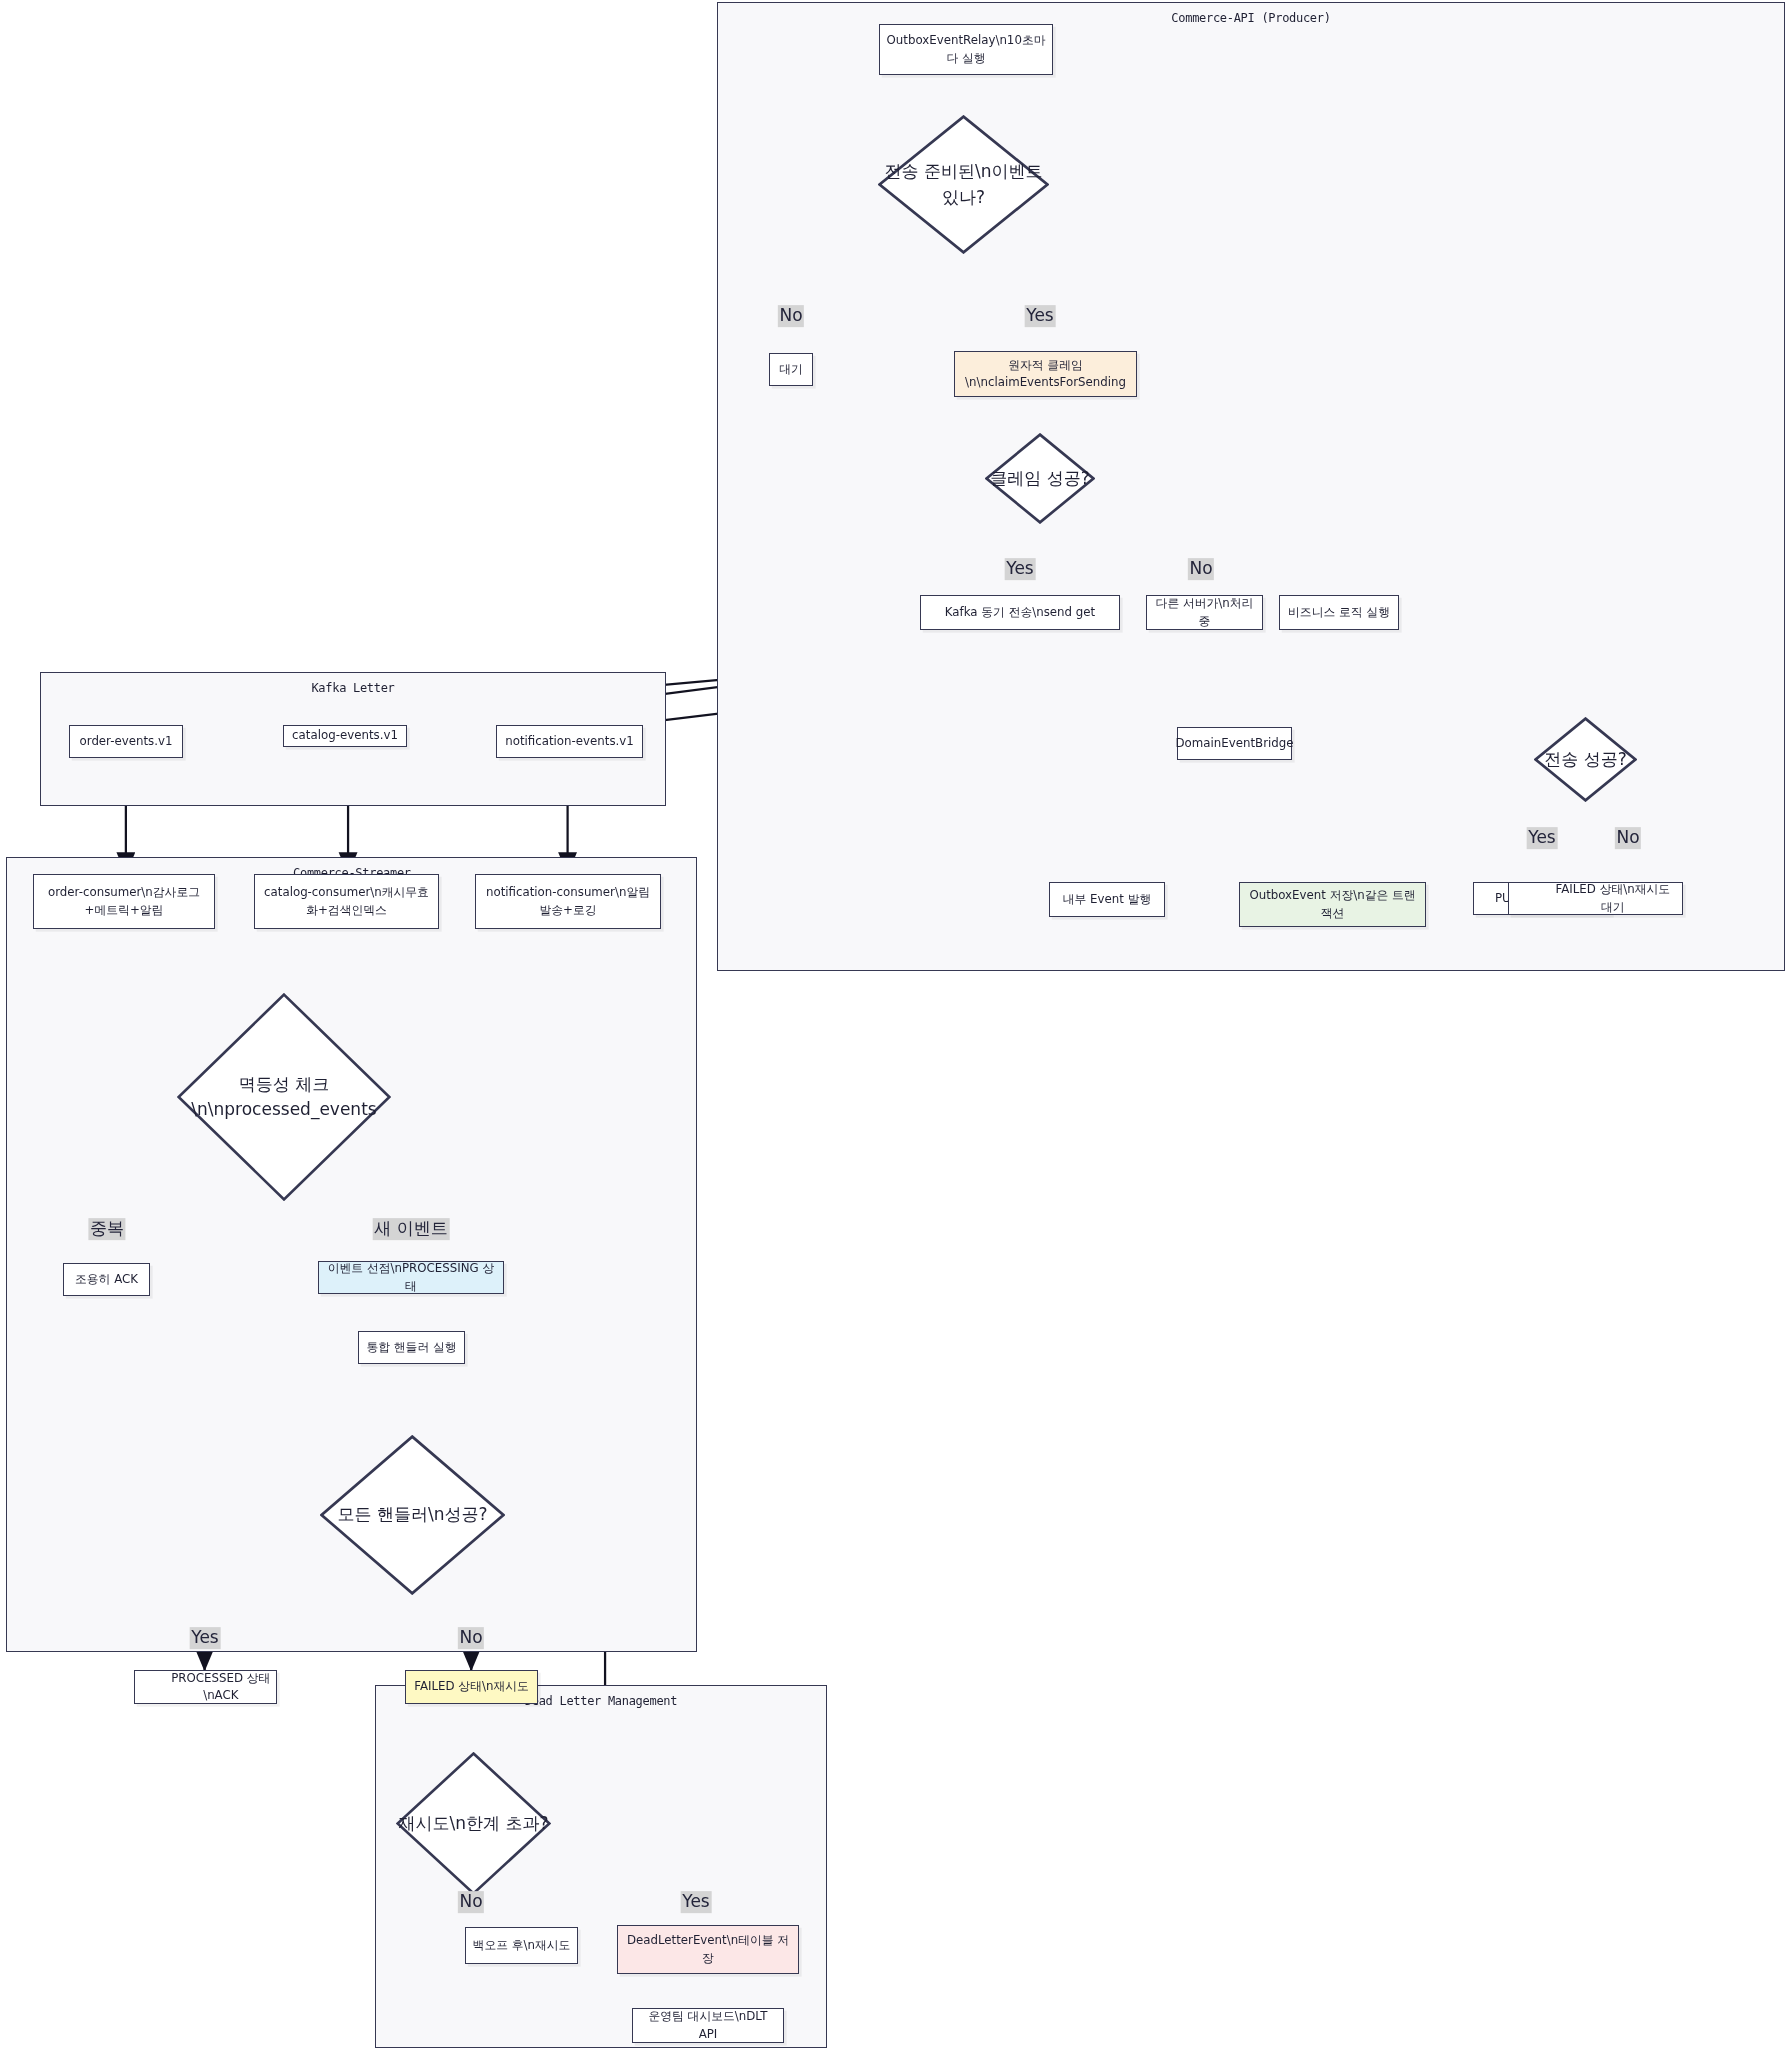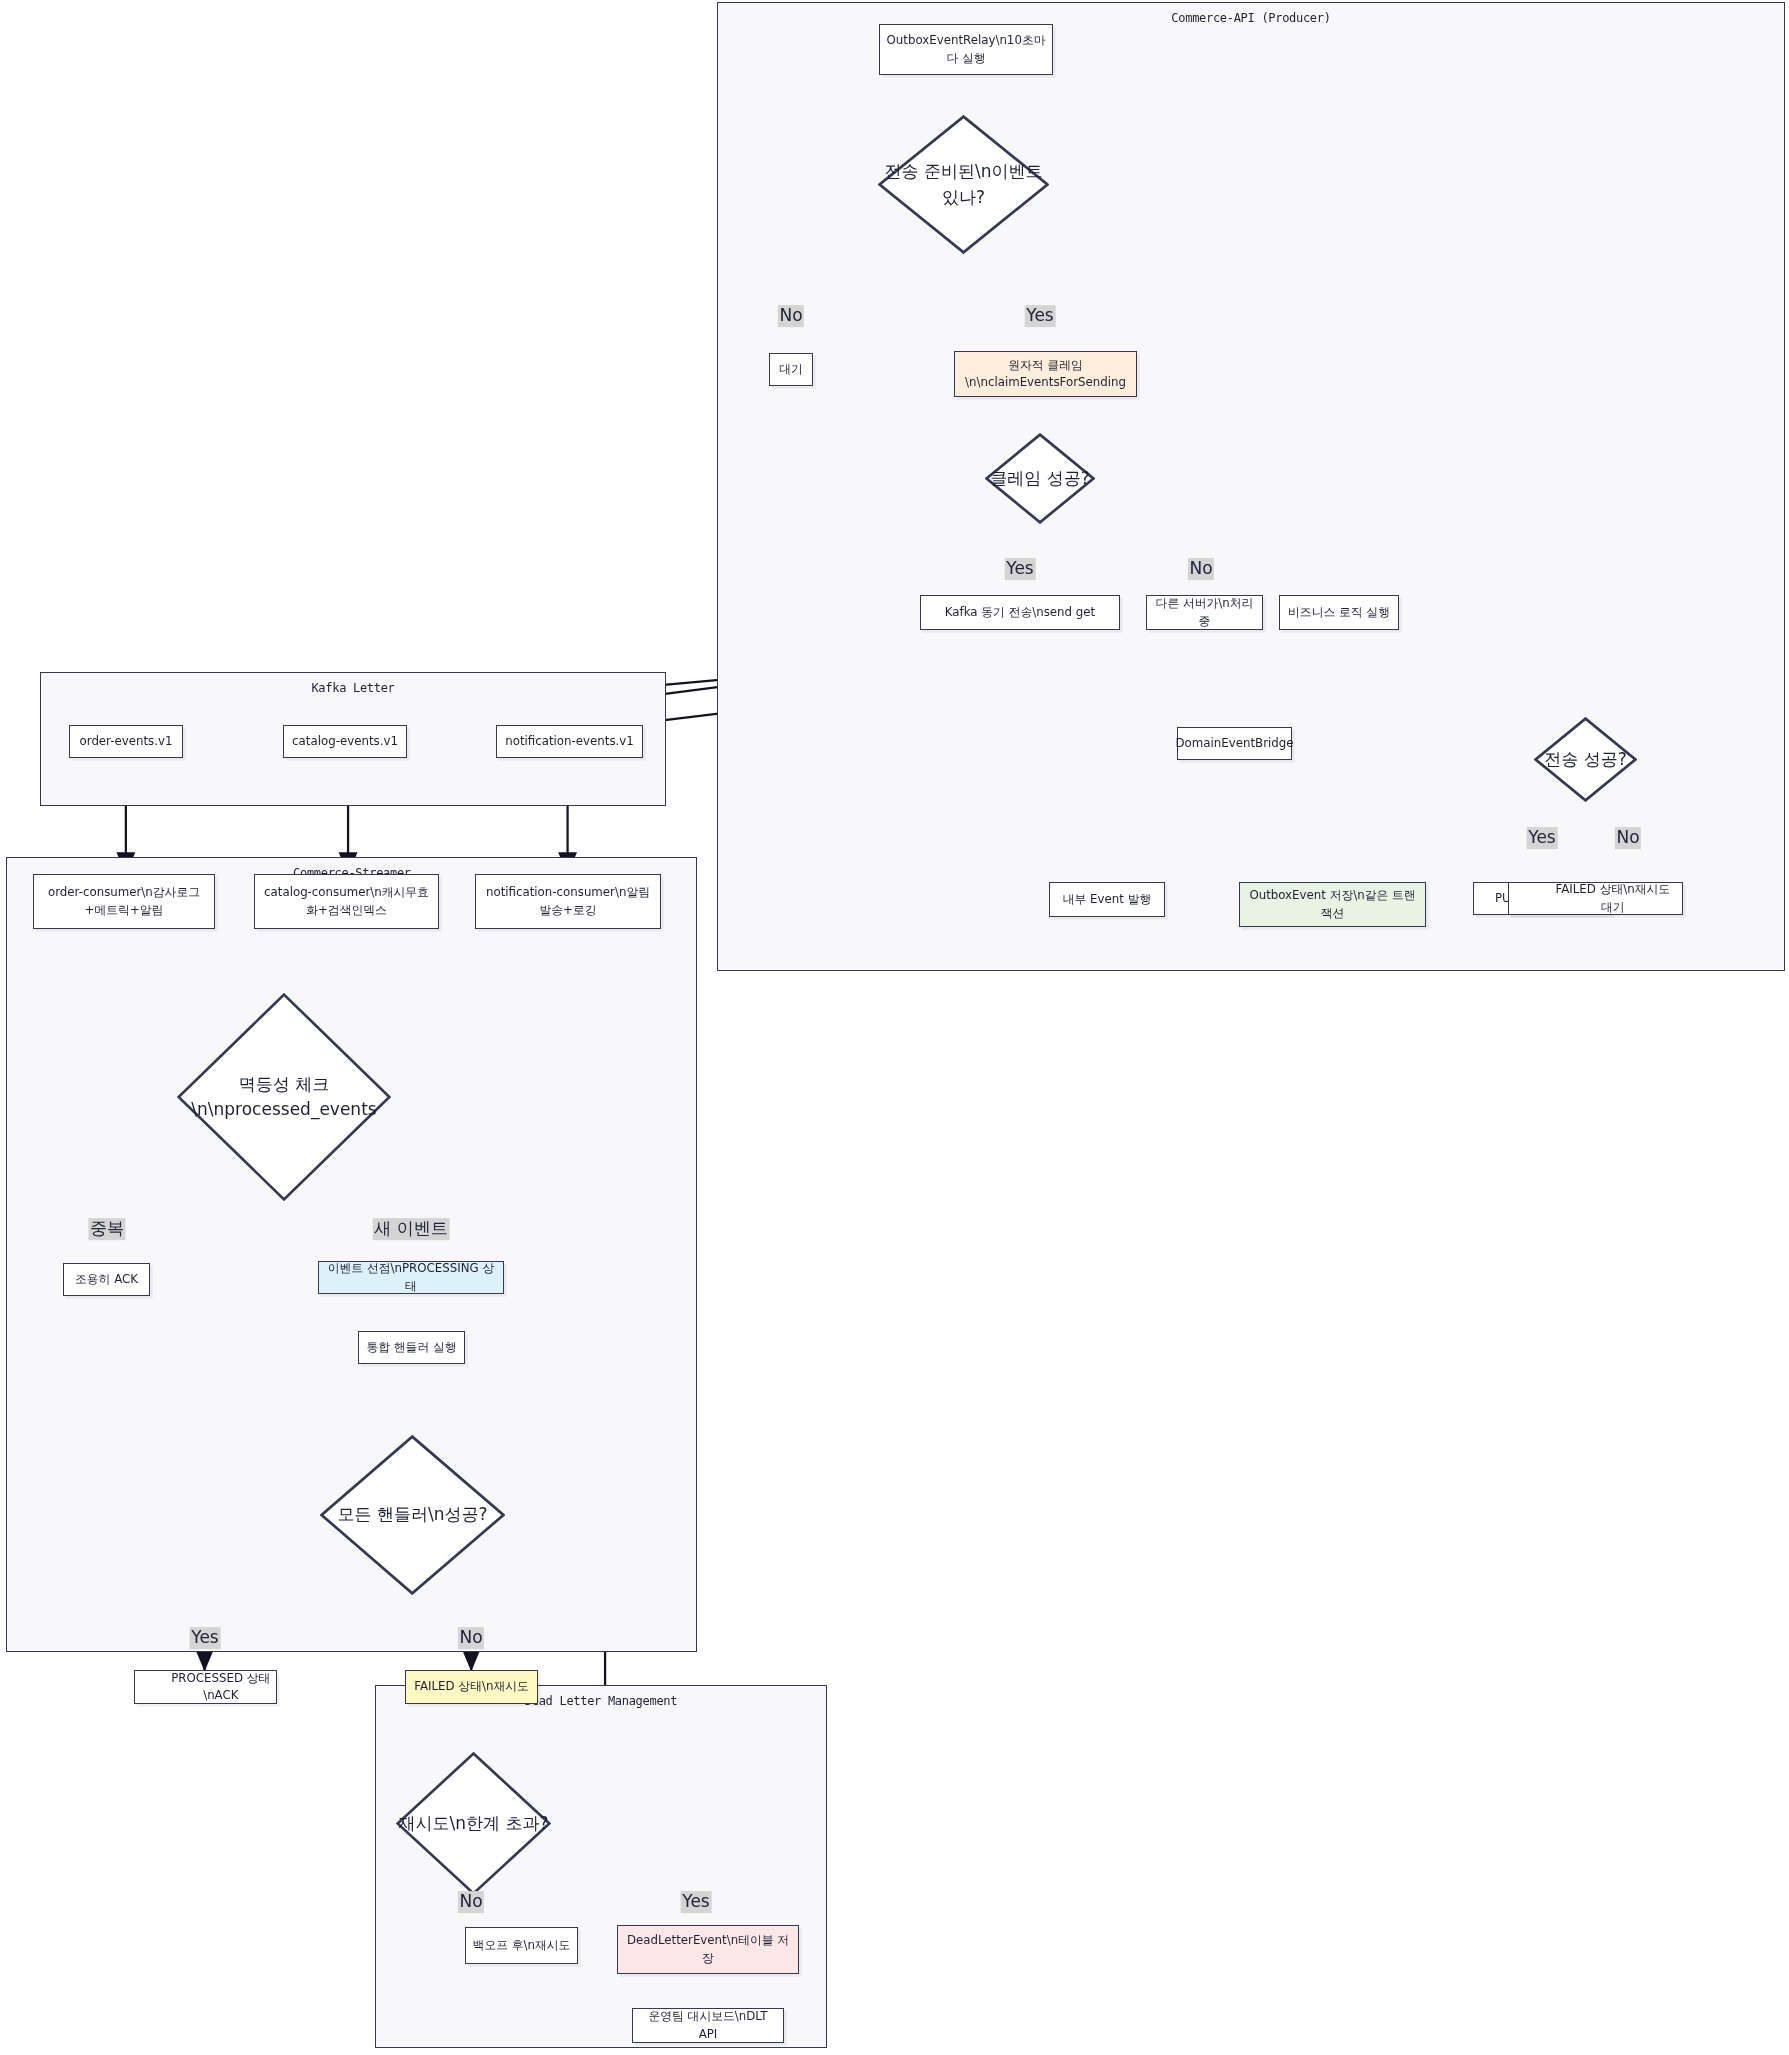--- a/index.html
+++ b/index.html
@@ -242,21 +242,21 @@
     </svg>
     <div class="dlabel">전송 성공?</div>
   </div>
 
   <div class="node" style="left:1473px; top:882px; width:138px; height:33px;">PUBLISHED 상태</div>
 
   <div class="node" style="left:1508px; top:882px; width:175px; height:33px;padding-left:40px;">FAILED 상태\n재시도 대기</div>
 
   <div class="node" style="left:69px; top:725px; width:114px; height:33px;">order-events.v1</div>
 
-  <div class="node" style="left:283px; top:725px; width:124px; height:33px;">catalog-events.v1</div>
+  <div class="node" style="left:283px; top:725px; width:124px; height:22px;">catalog-events.v1</div>
 
   <div class="node" style="left:496px; top:725px; width:147px; height:33px;">notification-events.v1</div>
 
   <div class="node" style="left:33px; top:874px; width:182px; height:55px;">order-consumer\n감사로그+메트릭+알림</div>
 
   <div class="node" style="left:254px; top:874px; width:185px; height:55px;">catalog-consumer\n캐시무효화+검색인덱스</div>
 
   <div class="node" style="left:475px; top:874px; width:186px; height:55px;">notification-consumer\n알림발송+로깅</div>
 
   <div class="diamond" style="left:177px; top:993px; width:214px; height:208px;">

